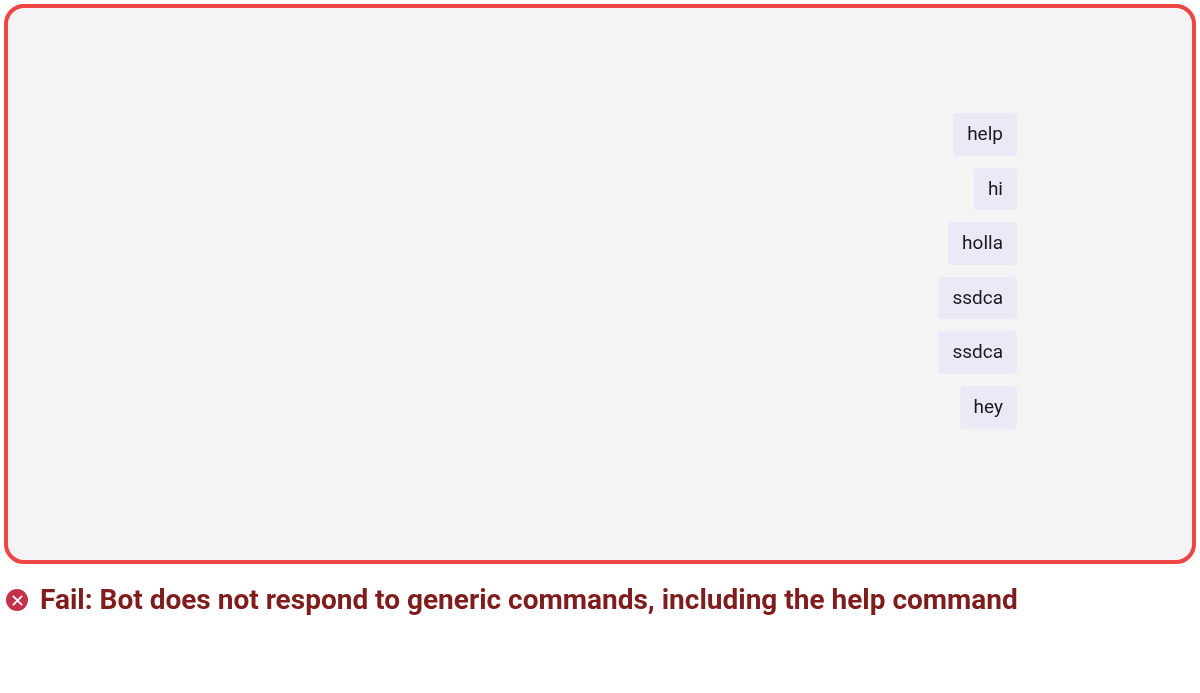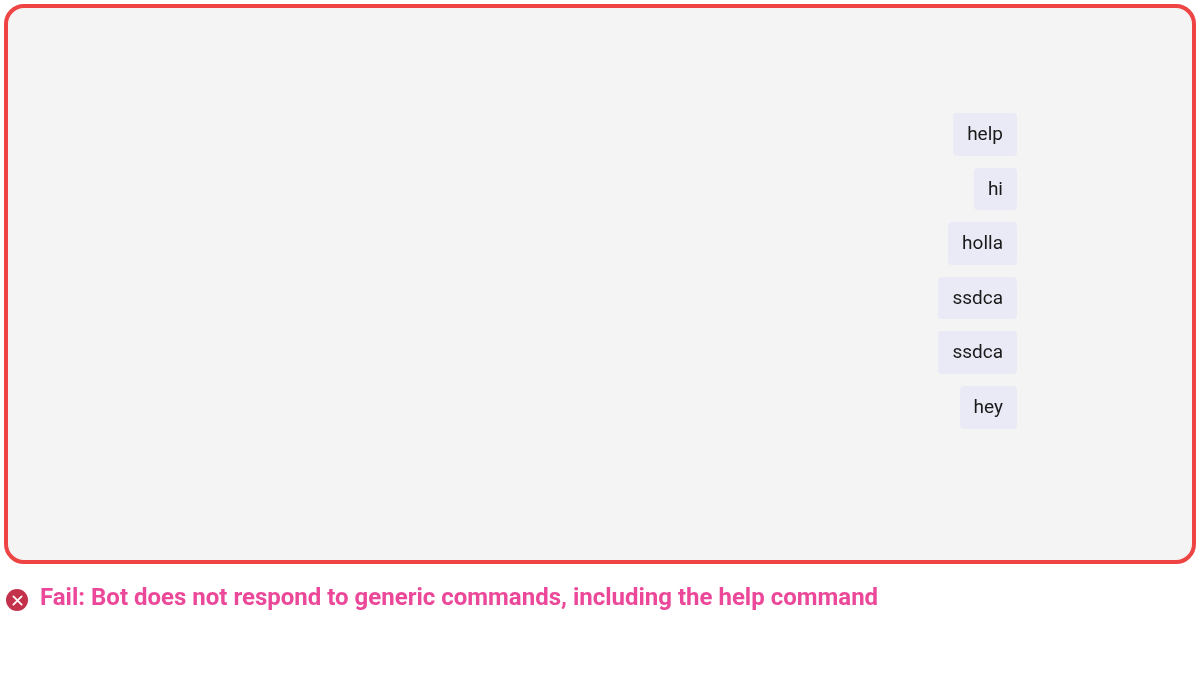--- a/index.html
+++ b/index.html
@@ -58,23 +58,23 @@
       justify-content: center;
       flex-shrink: 0;
       margin-top: 7px;
     }
     .fail-icon svg {
       width: 11px;
       height: 11px;
       fill: white;
     }
     .fail-text {
-      font-size: 24px;
+      font-size: 28px;
       font-weight: 700;
-      color: #ec4899;
+      color: #7f1d1d;
       line-height: 1.3;
       max-width: 1100px;
     }
   </style>
 </head>
 <body>
 
 <div class="chat-container">
   <div class="messages-area">
     <div class="message-bubble">help</div>

